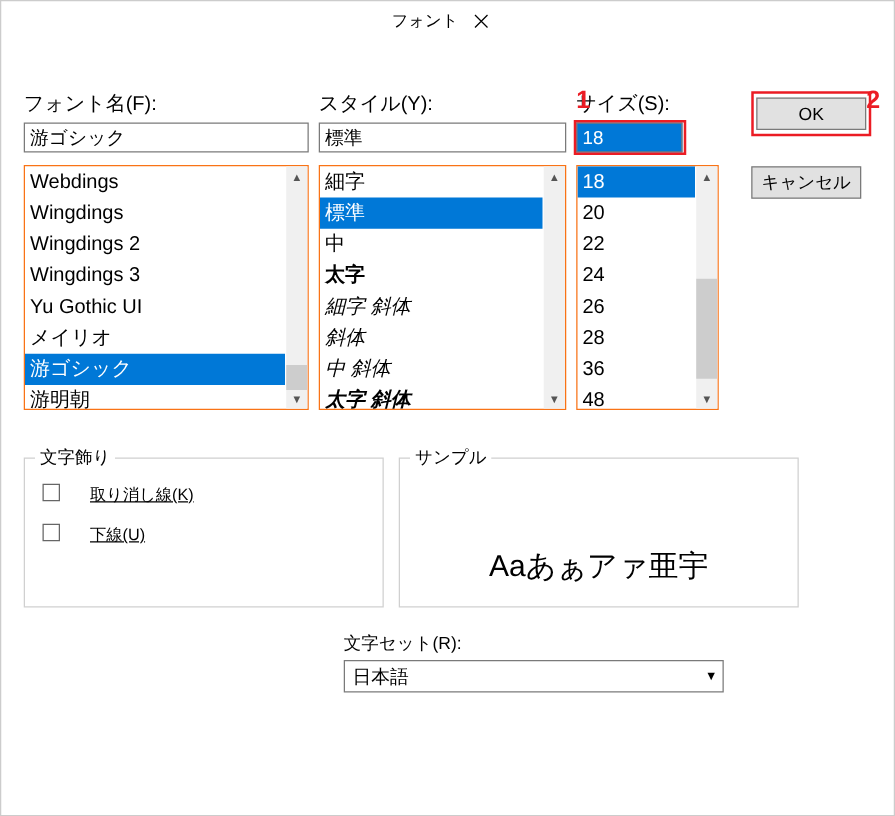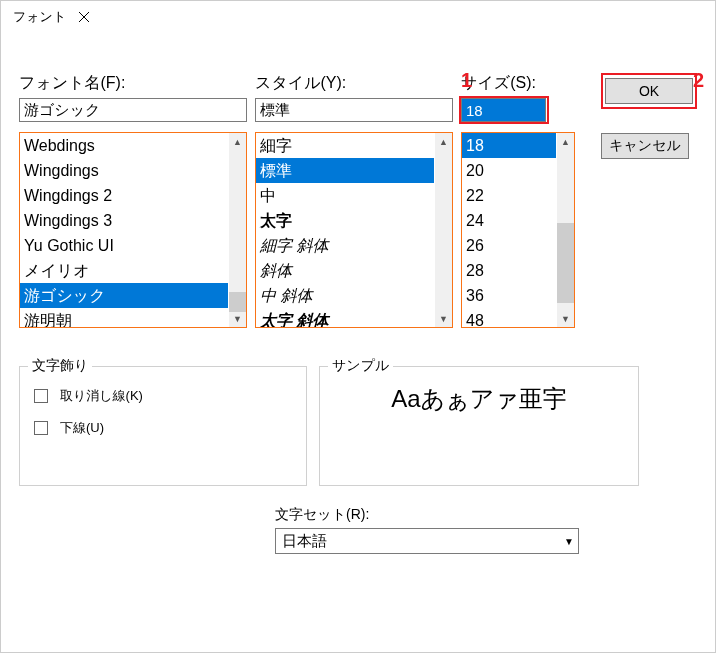--- a/index.html
+++ b/index.html
@@ -7,21 +7,21 @@
       font-family: "Yu Gothic UI", "Meiryo", sans-serif;
       font-size: 13px;
       background: #fff;
       width: 716px;
       height: 653px;
       border: 1px solid #ccc;
       position: relative;
     }
     .titlebar {
       display: flex;
-      justify-content: flex-start;
+      justify-content: center;
       align-items: center;
       padding: 6px 12px;
       height: 32px;
     }
     .title { font-size: 13px; }
     .close-btn {
       width: 36px;
       height: 28px;
       display: flex;
       align-items: center;
@@ -143,27 +143,27 @@
       background: #fff;
       padding: 0 4px;
       font-size: 14px;
     }
     .bottom-row {
       display: flex;
       gap: 12px;
       margin-top: 18px;
     }
     .decor-box { width: 288px; height: 120px; }
-    .sample-box { width: 320px; height: 120px; display:flex;align-items:flex-start;justify-content:center;}
+    .sample-box { width: 320px; height: 120px; display:flex;align-items:flex-end;justify-content:center;}
     .sample-text { font-size: 24px; }
     .checkbox-row {
       display: flex;
-      align-items: center;
-      gap: 12px;
+      gap: 24px;
       margin: 4px 0 14px 0;
+      text-decoration: underline;
     }
     .checkbox {
       width: 14px; height: 14px;
       border: 1px solid #666;
     }
     .charset-row {
       margin-top: 20px;
       margin-left: 256px;
     }
     .charset-label { font-size: 14px; margin-bottom: 4px; display:block;}

